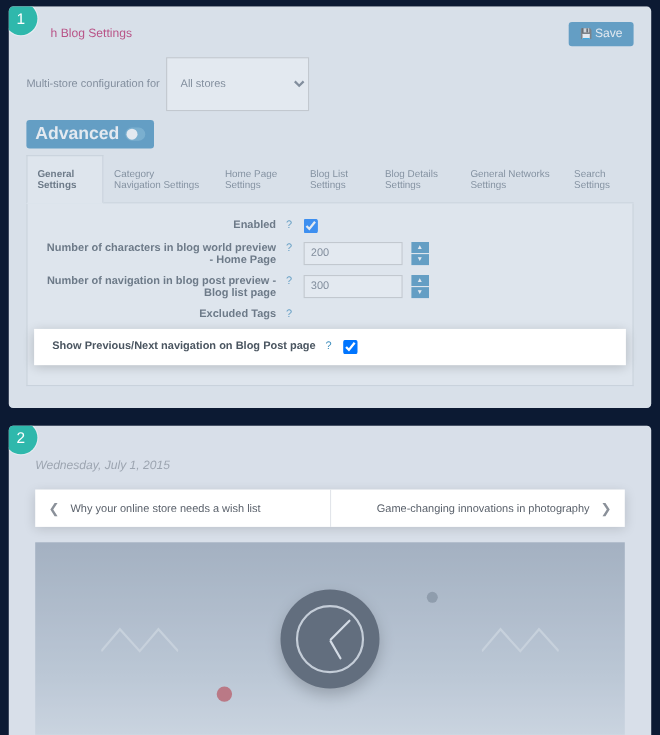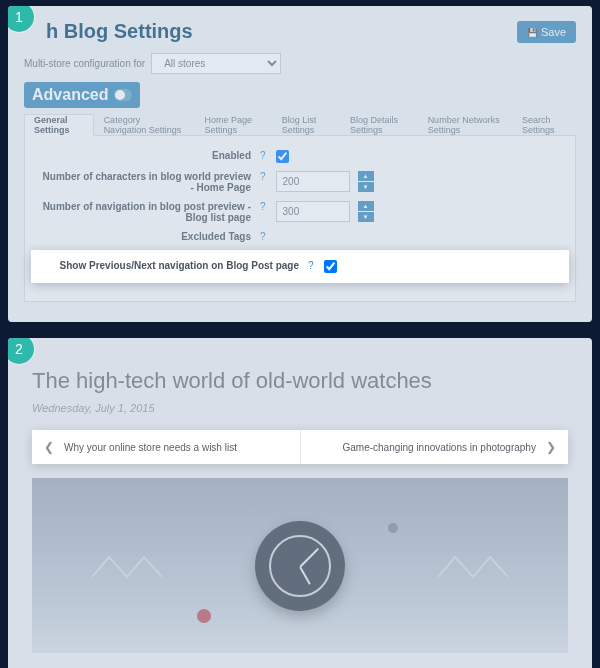--- a/index.html
+++ b/index.html
@@ -46,23 +46,23 @@
     pointer-events: none;
     z-index: 3;
   }
   .save-bar {
     display: flex;
     justify-content: space-between;
     align-items: center;
     margin-bottom: 10px;
   }
   .page-title {
-    font-size: 20px;
-    font-weight: 700;
-    color: #0c4a6e;
+    font-size: 11px;
+    font-weight: 400;
+    color: #be185d;
     padding-left: 22px;
   }
   .save-btn {
     background: #3d8dbc;
     color: #fff;
     border: none;
     padding: 5px 10px;
     border-radius: 3px;
     font-size: 11px;
     cursor: pointer;
@@ -71,21 +71,21 @@
   .multi-row {
     display: flex;
     align-items: center;
     gap: 6px;
     margin-bottom: 8px;
     font-size: 10px;
     color: #6b7480;
   }
   .multi-row select {
     font-size: 10px;
-    padding: 3px 8px;
+    padding: 17px 8px;
     border: 1px solid #ccc;
     background: #fff;
     min-width: 130px;
     color: #6b7480;
   }
   .adv-toggle {
     display: inline-flex;
     align-items: center;
     background: #3d8dbc;
     color: #fff;
@@ -110,21 +110,21 @@
     width: 10px; height: 10px;
     border-radius: 50%;
     background: #fff;
   }
   .tabs {
     display: flex;
     border-bottom: 1px solid #d7dce0;
     font-size: 9px;
   }
   .tab {
-    padding: 0 9px;
+    padding: 11px 9px;
     color: #6f7b87;
     border: 1px solid transparent;
     border-bottom: none;
     cursor: pointer;
   }
   .tab.active {
     background: #f7f9fb;
     border-color: #d7dce0;
     border-bottom: 1px solid #f7f9fb;
     margin-bottom: -1px;
@@ -148,21 +148,21 @@
     text-align: right;
     padding-right: 6px;
     font-weight: bold;
     color: #4a5560;
   }
   .help { color: #3d8dbc; font-size: 10px; margin-left: 3px; margin-right: 10px; }
   .num-wrap {
     display: flex;
   }
   .num-wrap input[type=text] {
-    width: 74px;
+    width: 90px;
     font-size: 10px;
     padding: 3px 6px;
     border: 1px solid #ccc;
     color: #6b7480;
   }
   .spinner {
     display: flex;
     flex-direction: column;
     margin-left: 8px;
   }
@@ -174,21 +174,21 @@
     color: #fff;
     font-size: 6px;
     line-height: 6px;
     padding: 0;
     cursor: pointer;
   }
   .spinner button:first-child { margin-bottom: 1px; }
   .highlight-row {
     background: #fff;
     box-shadow: 0 2px 10px rgba(0,0,0,0.2);
-    padding: 10px 24px;
+    padding: 10px 12px;
     margin: 6px -6px 0 -6px;
     position: relative;
     z-index: 4;
   }
   
   .post-title {
     font-size: 22px;
     font-weight: 400;
     color: #6a6f77;
     margin-bottom: 8px;
@@ -294,21 +294,21 @@
     <span>Advanced</span>
     <span class="pill"></span>
   </div>
 
   <div class="tabs">
     <div class="tab active">General Settings</div>
     <div class="tab">Category Navigation Settings</div>
     <div class="tab">Home Page Settings</div>
     <div class="tab">Blog List Settings</div>
     <div class="tab">Blog Details Settings</div>
-    <div class="tab">Number Networks Settings</div>
+    <div class="tab">General Networks Settings</div>
     <div class="tab">Search Settings</div>
   </div>
 
   <div class="form-area">
     <div class="frow">
       <div class="flabel">Enabled</div>
       <span class="help">?</span>
       <input type="checkbox" checked="" style="">
     </div>
     <div class="frow">
@@ -342,21 +342,20 @@
       <span class="help">?</span>
       <input type="checkbox" checked="" style="">
     </div>
   </div>
 </div>
 
 <div class="panel panel2">
   <div class="overlay"></div>
   <div class="badge">2</div>
 
-  <h1 class="post-title">The high-tech world of old-world watches</h1>
   <div class="post-date">Wednesday, July 1, 2015</div>
 
   <div class="navbar">
     <div class="navitem">
       <span class="chev">❮</span>
       <span>Why your online store needs a wish list</span>
     </div>
     <div class="navitem next">
       <span>Game-changing innovations in photography</span>
       <span class="chev">❯</span>

